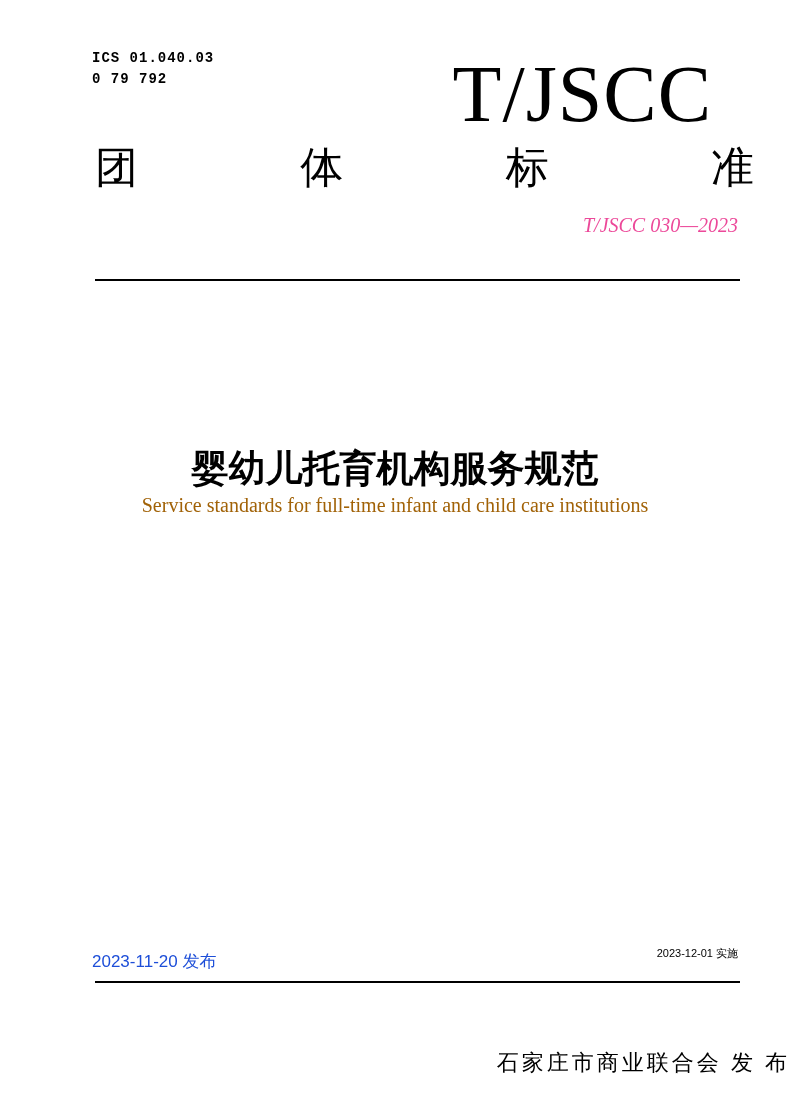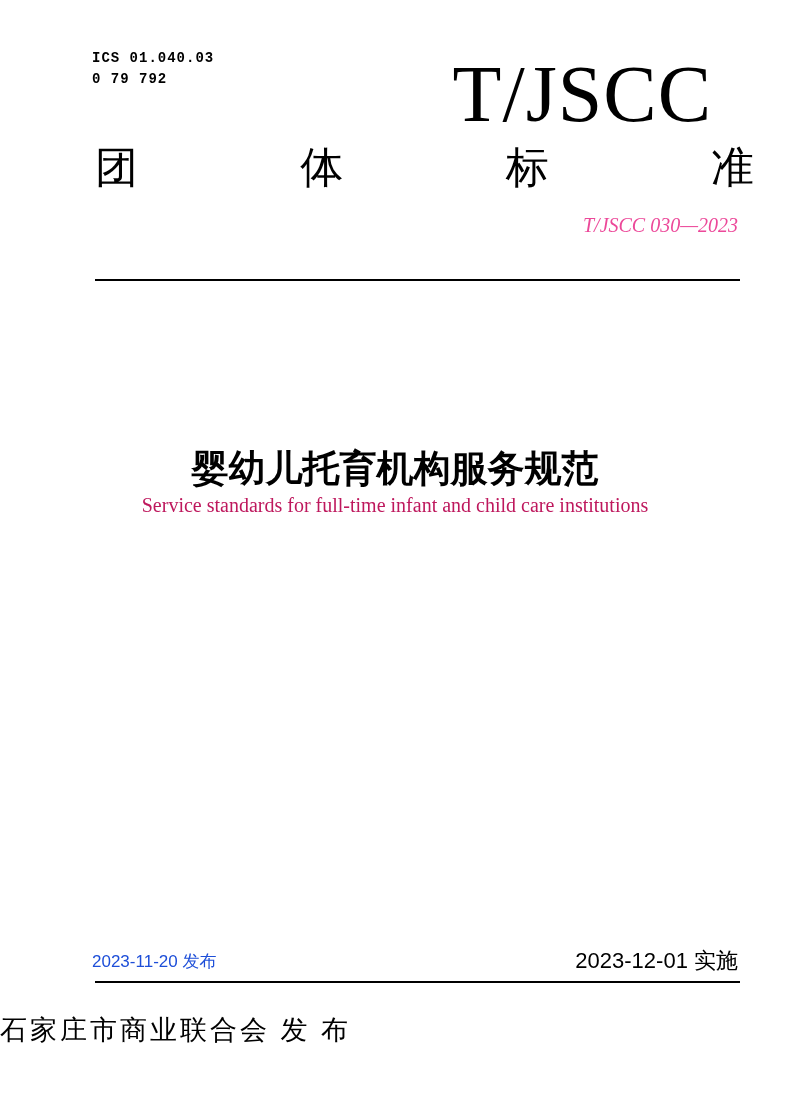--- a/index.html
+++ b/index.html
@@ -84,47 +84,47 @@
   }
 
   .doc-title-en {
     position: absolute;
     top: 494px;
     left: 0;
     width: 100%;
     text-align: center;
     font-family: "Liberation Serif", "DejaVu Serif", serif;
     font-size: 20px;
-    color: #be185d;
+    color: #a16207;
   }
 
   .date-issue {
     position: absolute;
     top: 950px;
     left: 92px;
     font-size: 17px;
     font-weight: 500;
     color: #1d4ed8;
   }
   .date-implement {
     position: absolute;
     top: 946px;
     right: 52px;
-    font-size: 22px;
+    font-size: 11px;
     font-weight: 500;
     color: #000000;
   }
 
   .publisher {
     position: absolute;
-    top: 1012px;
+    top: 1048px;
     left: 0;
     width: 100%;
-    text-align: left;
-    font-size: 27px;
+    text-align: right;
+    font-size: 22px;
     letter-spacing: 3px;
     white-space: pre;
     color: #000000;
   }
 </style>
 </head>
 <body>
 
 <div class="page">
 

